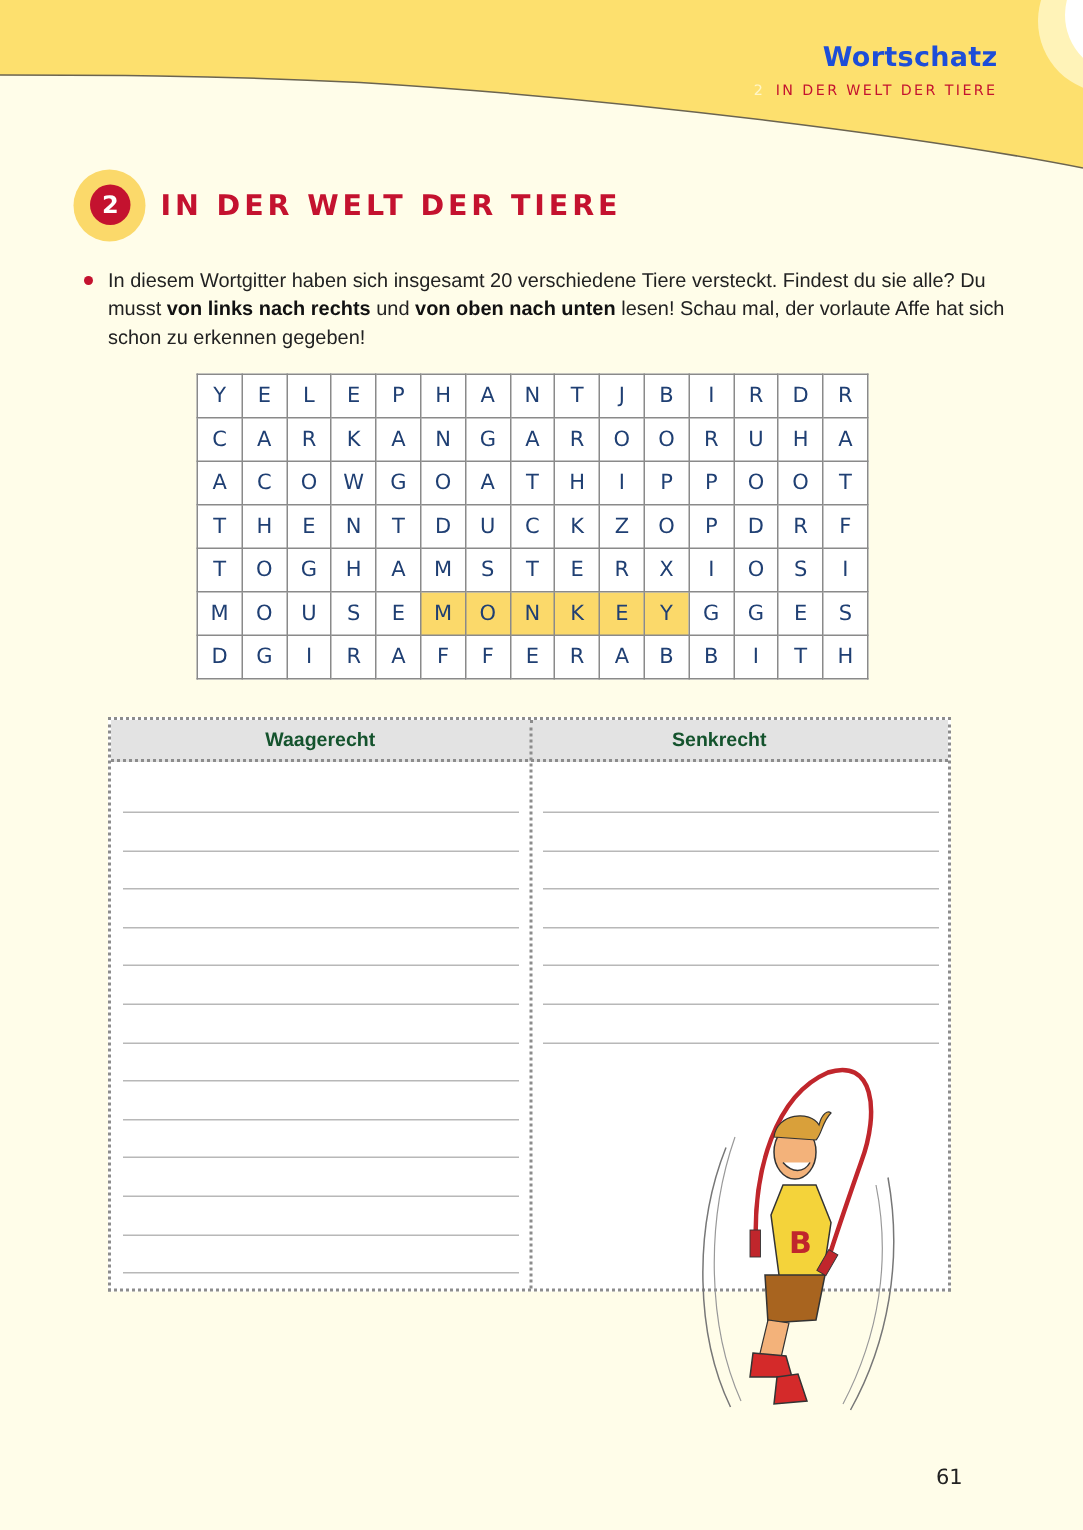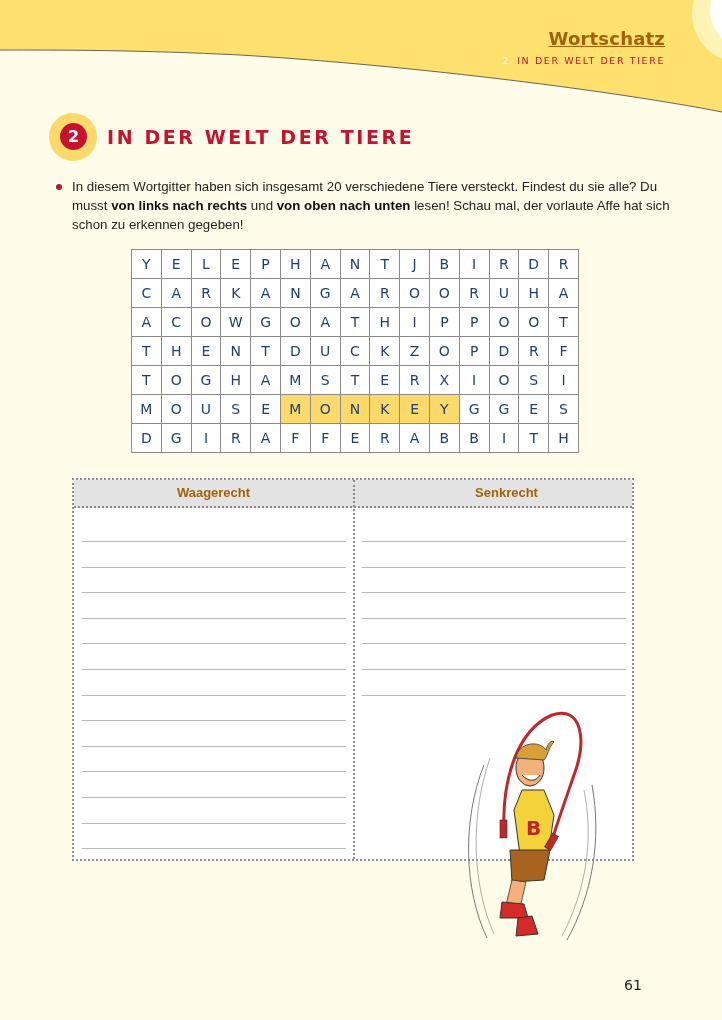--- a/index.html
+++ b/index.html
@@ -4,22 +4,22 @@
 <style>
   html, body { margin: 0; padding: 0; }
   body {
     width: 722px; height: 1020px; position: relative; overflow: hidden;
     background: #fffde9;
     font-family: "Liberation Sans", sans-serif;
   }
   .header-bg { position: absolute; left: 0; top: 0; width: 722px; height: 130px; }
   .header-title {
     position: absolute; right: 57px; top: 28px;
-    font-size: 18px; font-weight: bold; color: #a16207;
-    font-family: "DejaVu Sans", sans-serif; letter-spacing: 0.2px; text-decoration: underline;
+    font-size: 18px; font-weight: bold; color: #1d4ed8;
+    font-family: "DejaVu Sans", sans-serif; letter-spacing: 0.2px;
   }
   .header-sub {
     position: absolute; right: 57px; top: 55px;
     font-size: 9.5px; font-weight: normal; letter-spacing: 1.6px;
     font-family: "DejaVu Sans", sans-serif;
   }
   .header-sub .num { color: #fff6c8; margin-right: 7px; }
   .header-sub .txt { color: #c4122f; }
 
   .section-badge {
@@ -67,24 +67,24 @@
   .answers .head {
     position: absolute; left: 0; top: 0; right: 0; height: 26px;
     background: #e3e3e3; border-bottom: 2px dotted #8c8c8c;
   }
   .answers .divider {
     position: absolute; left: 279px; top: 0; bottom: 0; width: 0;
     border-left: 2px dotted #8c8c8c;
   }
   .answers .col-title {
     position: absolute; top: 5px; width: 279px; text-align: center;
-    font-size: 13px; font-weight: bold; color: #a16207;
+    font-size: 13px; font-weight: bold; color: #14532d;
   }
   .answers .col-title.left { left: 0; }
-  .answers .col-title.right { left: 293px; }
+  .answers .col-title.right { left: 266px; }
   .answer-line {
     position: absolute; height: 0; border-top: 1.5px solid #b8b8b8;
   }
 
   .figure { position: absolute; left: 462px; top: 690px; width: 140px; height: 255px; }
   .page-number {
     position: absolute; left: 624px; top: 977px; font-size: 14px; color: #222;
     font-family: "DejaVu Sans", sans-serif;
   }
 </style>

